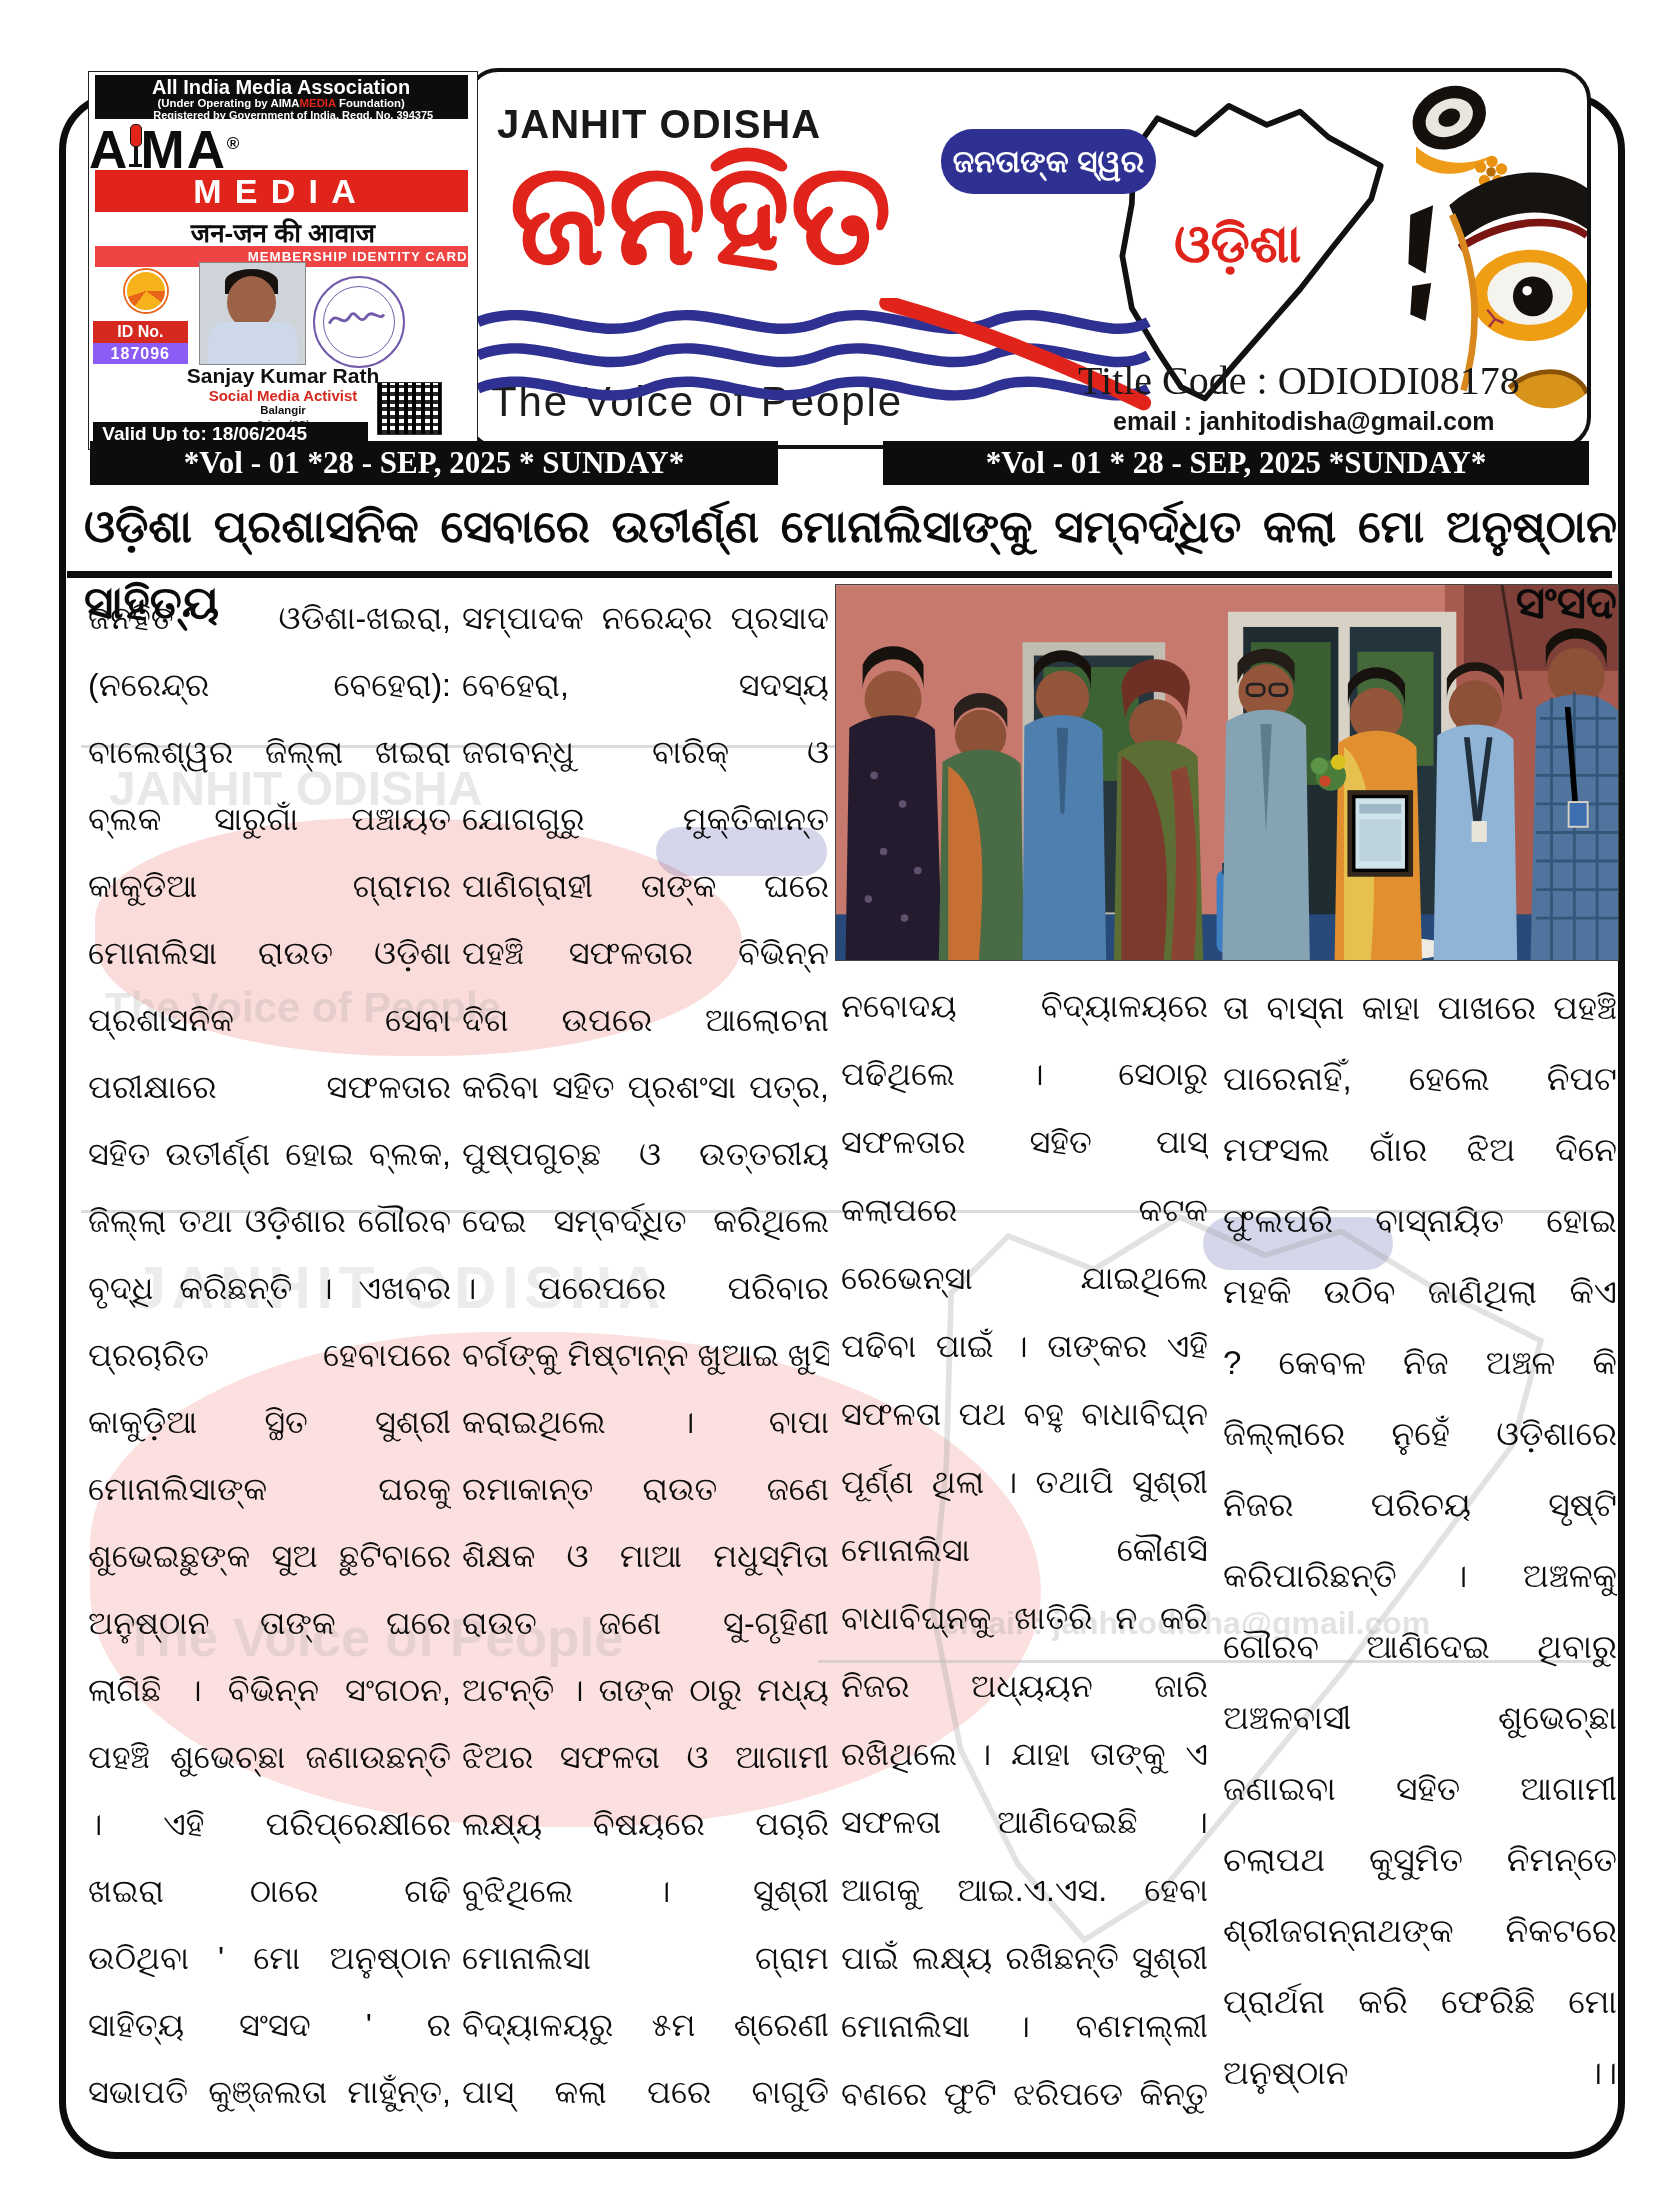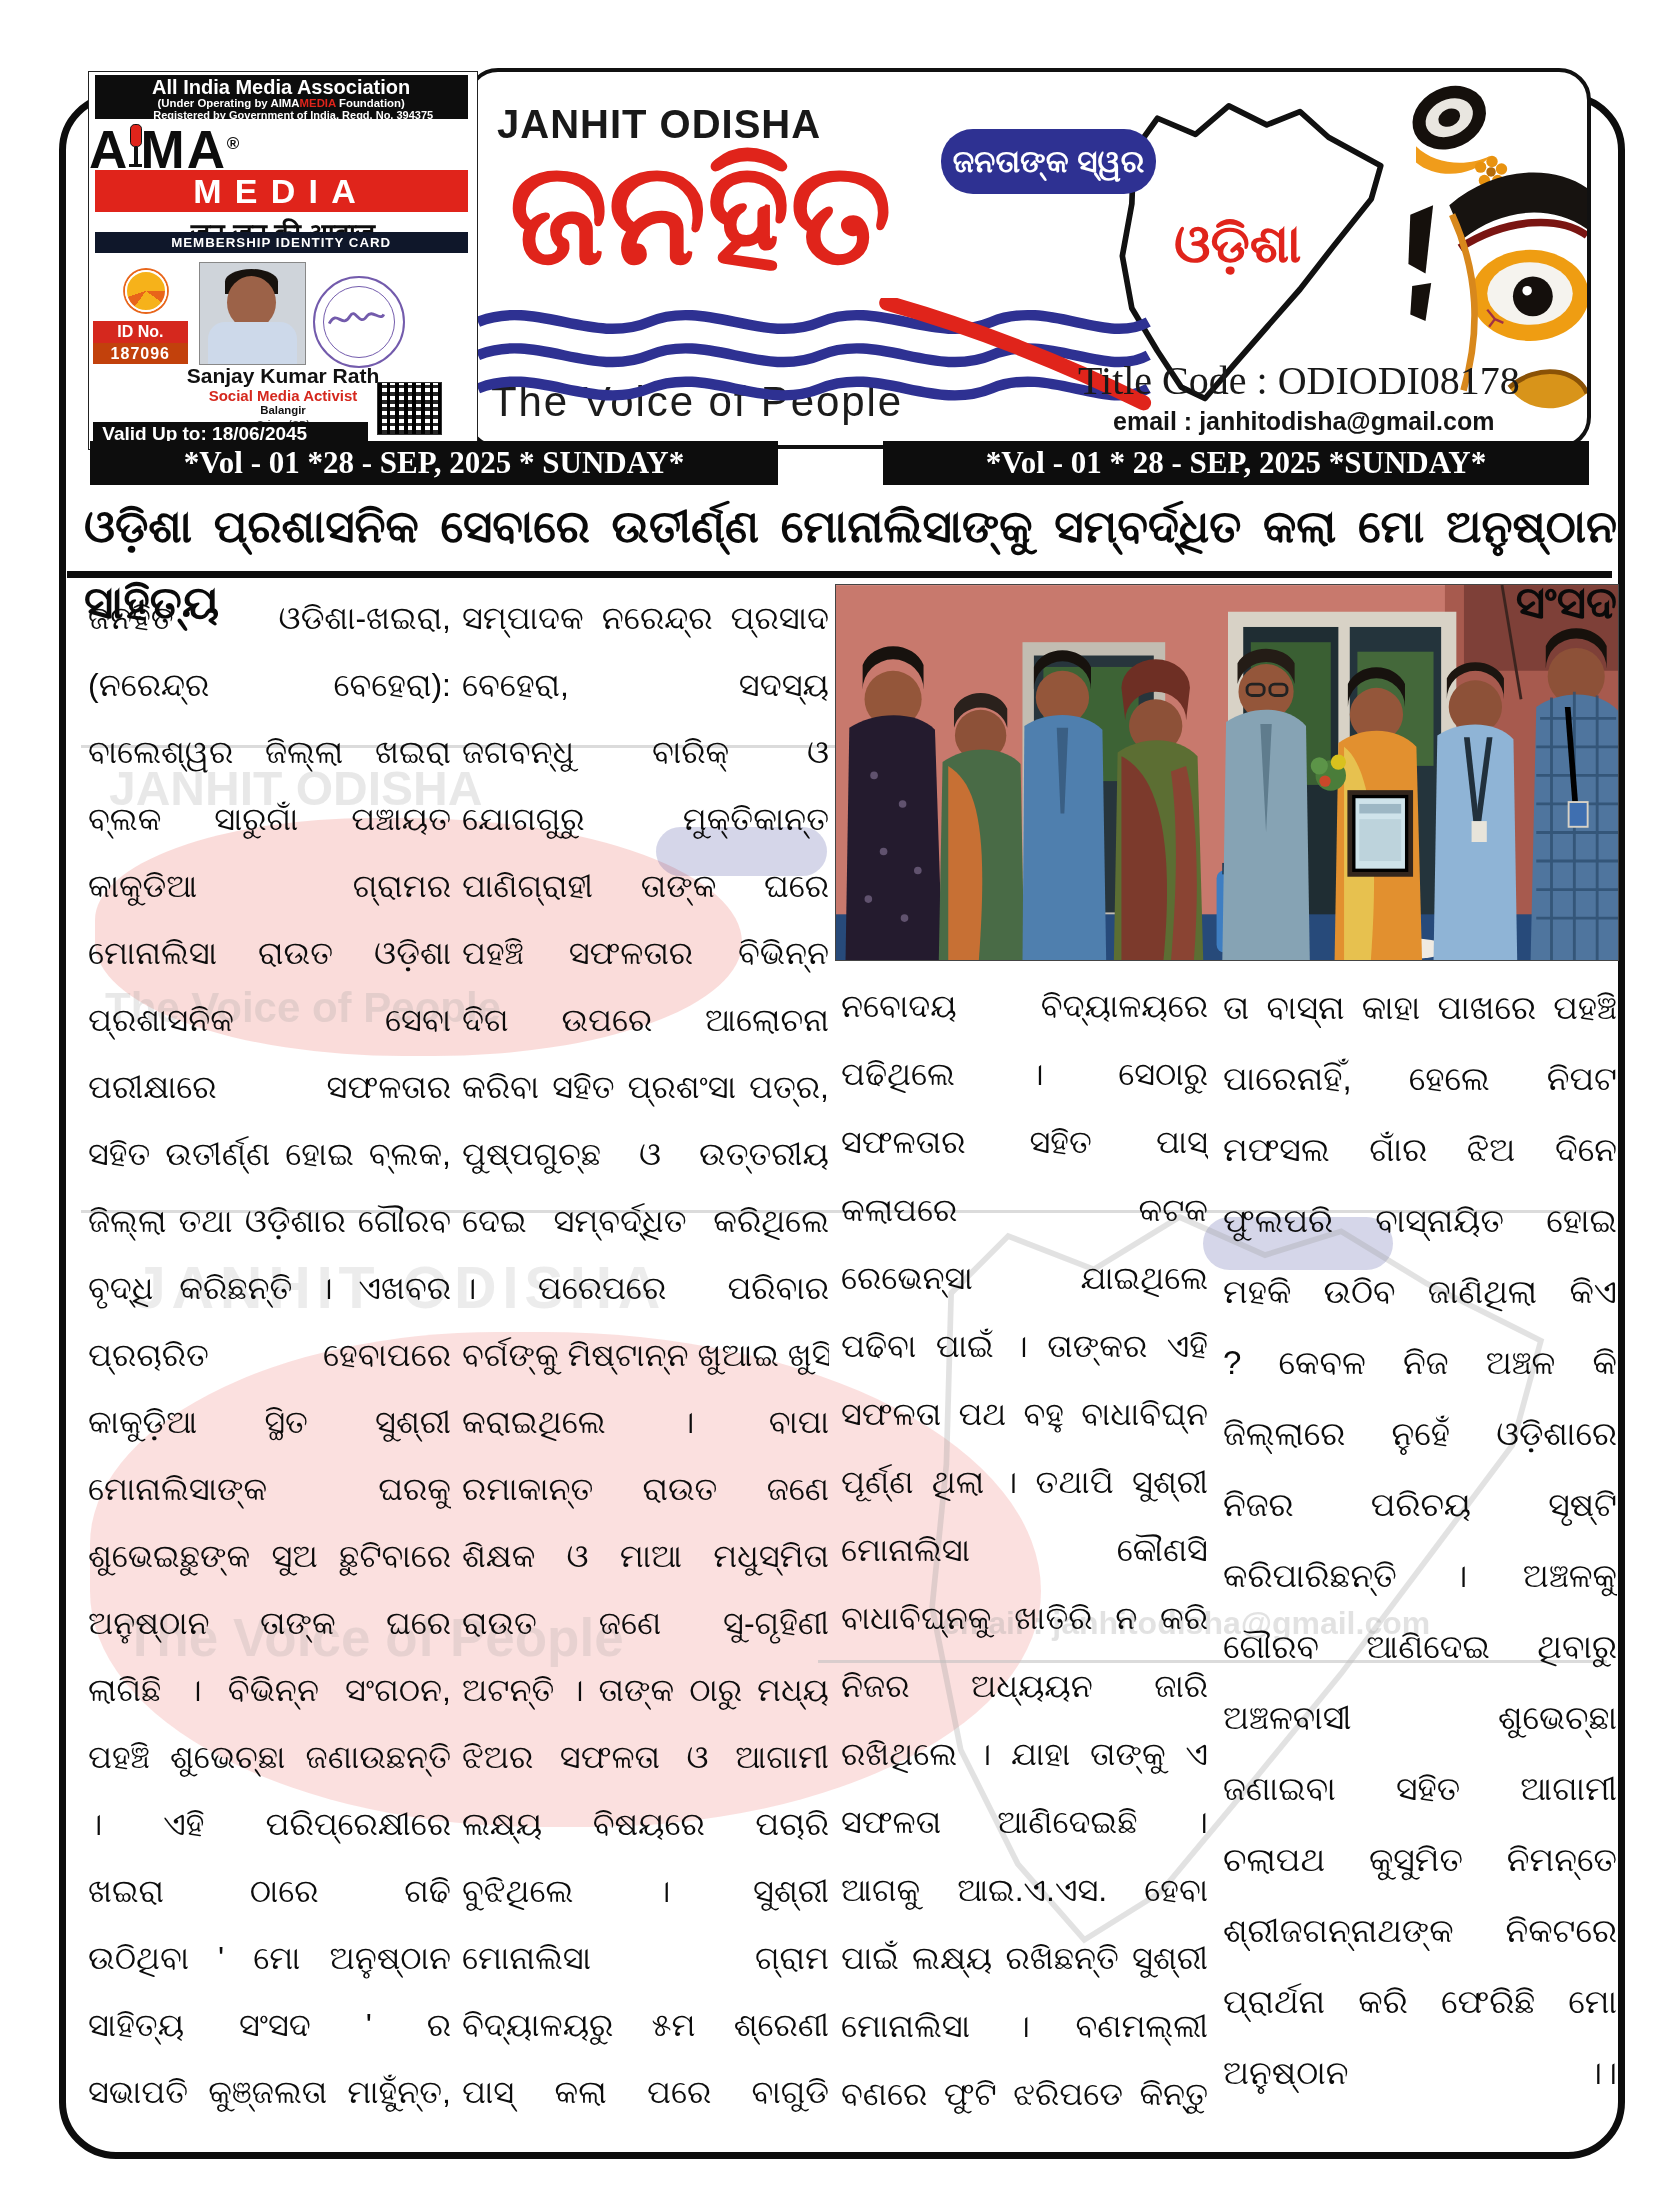--- a/index.html
+++ b/index.html
@@ -20,31 +20,31 @@
         font-weight:bold;letter-spacing:1.9px;color:#0d0d0d;line-height:46px;}
   .aima-logo sup{font-size:17px;}
   .mic{display:inline-block;width:11.4px;height:38px;vertical-align:baseline;position:relative;}
   .mic .cap{position:absolute;left:1px;top:-5.7px;width:9.5px;height:21px;background:#e0241b;border-radius:4.8px;border:1.9px solid #111;}
   .mic .stem{position:absolute;left:4.8px;top:17px;width:3.8px;height:19px;background:#111;}
   .mic .base{position:absolute;left:0px;top:34px;width:13.3px;height:3.8px;background:#111;}
   .media-band{position:absolute;left:5.7px;top:98px;width:373px;height:42px;background:#e0241b;
         color:#fff;font-size:34px;font-weight:bold;letter-spacing:13.3px;text-align:center;line-height:42px;}
   .hindi-line{position:absolute;left:0;top:142px;width:100%;text-align:center;font-size:26px;
         font-weight:bold;color:#0d0d0d;}
-  .member-band{position:absolute;left:5.7px;top:160px;width:373px;height:21px;background:#0f172a;
-        color:#fff;font-size:13.3px;font-weight:bold;letter-spacing:1px;text-align:center;line-height:21px;}
+  .member-band{position:absolute;left:5.7px;top:174px;width:373px;height:21px;background:#ef4444;
+        color:#fff;font-size:13.3px;font-weight:bold;letter-spacing:1px;text-align:right;line-height:21px;}
   .aadhaar{position:absolute;left:13.3px;top:198px;width:88px;text-align:center;}
   .aadhaar .sun{width:38px;height:38px;margin:0 auto;border-radius:50%;
         background:conic-gradient(#f6b21a 0 25%,#e8651a 0 35%,#f6b21a 0 60%,#e8651a 0 70%,#f6b21a 0 100%);
         border:2.9px solid #fff;box-shadow:0 0 0 1.9px #e8651a;}
   .aadhaar .t1{font-size:15px;font-weight:bold;color:#e0241b;margin-top:7px;}
   .aadhaar .t2{font-size:10.5px;font-weight:bold;color:#1d7a2a;}
   .chip-red{position:absolute;left:3.8px;top:249px;width:95px;height:22px;background:#d5281e;color:#fff;
         font-size:16px;font-weight:bold;text-align:center;line-height:22px;}
-  .chip-black{position:absolute;left:3.8px;top:271px;width:95px;height:21px;background:#c2410c;color:#fff;
+  .chip-black{position:absolute;left:3.8px;top:271px;width:95px;height:21px;background:#8b5cf6;color:#fff;
         font-size:16px;font-weight:bold;text-align:center;line-height:21px;letter-spacing:1px;}
   .member-photo{position:absolute;left:110px;top:190px;width:105px;height:101px;background:#cfd4da;
         border:1px solid #888;overflow:hidden;}
   .member-photo .head{position:absolute;left:27px;top:13.3px;width:49px;height:53px;background:#9c6248;border-radius:50%;}
   .member-photo .hair{position:absolute;left:25px;top:5.7px;width:53px;height:25px;background:#17120e;border-radius:50% 50% 0 0;}
   .member-photo .shirt{position:absolute;left:7.6px;top:59px;width:89px;height:44px;background:#cdd9ea;border-radius:17px 17px 0 0;}
   .stamp{position:absolute;left:224px;top:204px;width:88px;height:88px;border:2.9px solid #5b3f9e;border-radius:50%;
         opacity:.85;}
   .stamp .inner{position:absolute;left:7.6px;top:7.6px;right:7.6px;bottom:7.6px;border:1.9px solid #5b3f9e;border-radius:50%;}
   .stamp svg{position:absolute;left:9.5px;top:25px;}

